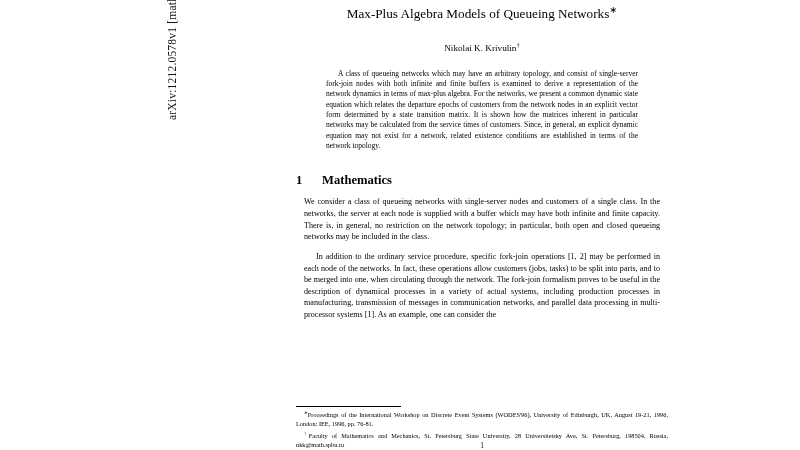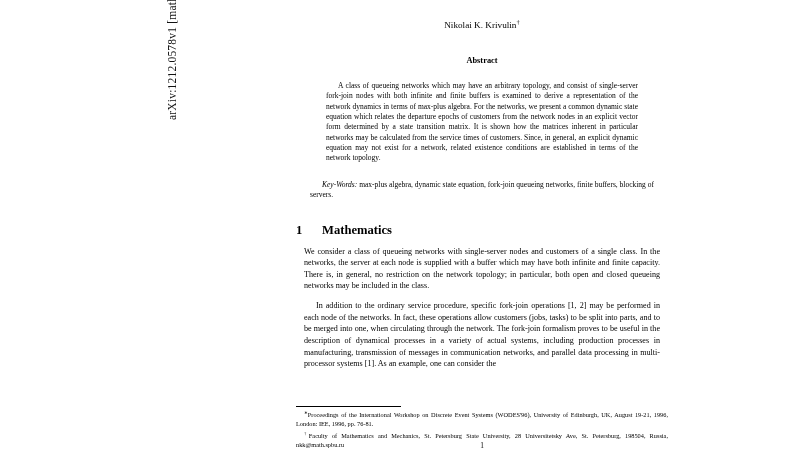--- a/index.html
+++ b/index.html
@@ -137,35 +137,33 @@
 </style>
 </head>
 <body>
 
 <div class="page">
 
   <div class="arxiv-stamp">arXiv:1212.0578v1  [math.OC]  3 Dec 2012</div>
 
   <div class="content">
 
+    <div class="title">
+      <span>Max-Plus Algebra Models of Queueing Networks</span><span class="sup">∗</span>
+    </div>
 
     <div class="author">
       <span>Nikolai K. Krivulin</span><span class="sup">†</span>
     </div>
 
-    <div class="sec-abstract">Abstract</div>
 
     <div class="abstract-body">
       <p>A class of queueing networks which may have an arbitrary topology, and consist of single-server fork-join nodes with both infinite and finite buffers is examined to derive a representation of the network dynamics in terms of max-plus algebra. For the networks, we present a common dynamic state equation which relates the departure epochs of customers from the network nodes in an explicit vector form determined by a state transition matrix. It is shown how the matrices inherent in particular networks may be calculated from the service times of customers. Since, in general, an explicit dynamic equation may not exist for a network, related existence conditions are established in terms of the network topology.</p>
     </div>
 
-    <div class="keywords">
-      <span class="kw-label">Key-Words:</span>
-      <span>max-plus algebra, dynamic state equation, fork-join queueing networks, finite buffers, blocking of servers.</span>
-    </div>
 
     <div class="section-heading">
       <span class="num">1</span>
       <span>Mathematics</span>
     </div>
 
     <div class="body-text">
       <p>We consider a class of queueing networks with single-server nodes and customers of a single class. In the networks, the server at each node is supplied with a buffer which may have both infinite and finite capacity. There is, in general, no restriction on the network topology; in particular, both open and closed queueing networks may be included in the class.</p>
       <p>In addition to the ordinary service procedure, specific fork-join operations [1, 2] may be performed in each node of the networks. In fact, these operations allow customers (jobs, tasks) to be split into parts, and to be merged into one, when circulating through the network. The fork-join formalism proves to be useful in the description of dynamical processes in a variety of actual systems, including production processes in manufacturing, transmission of messages in communication networks, and parallel data processing in multi-processor systems [1]. As an example, one can consider the</p>
     </div>

